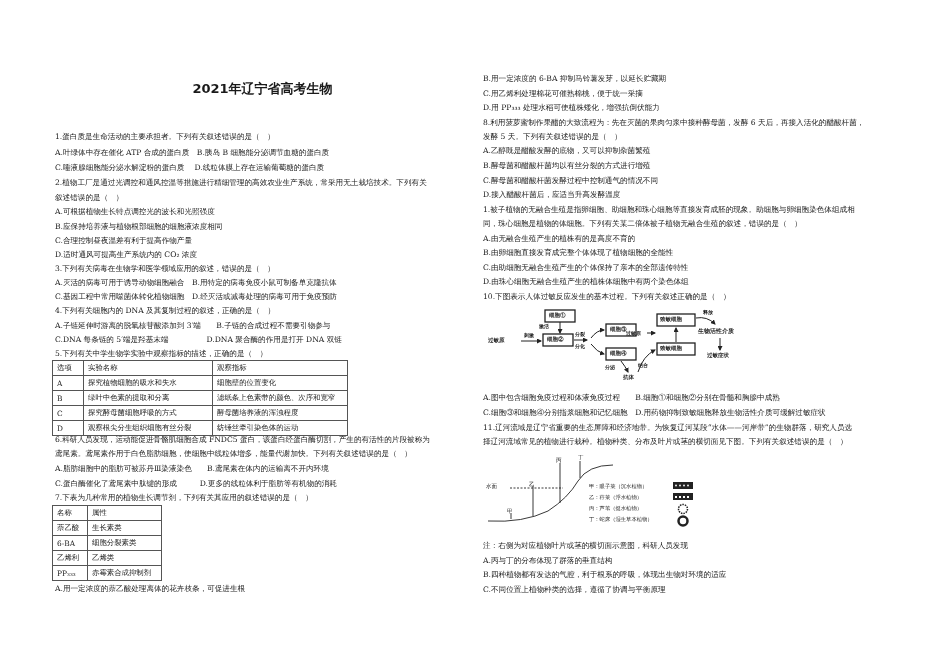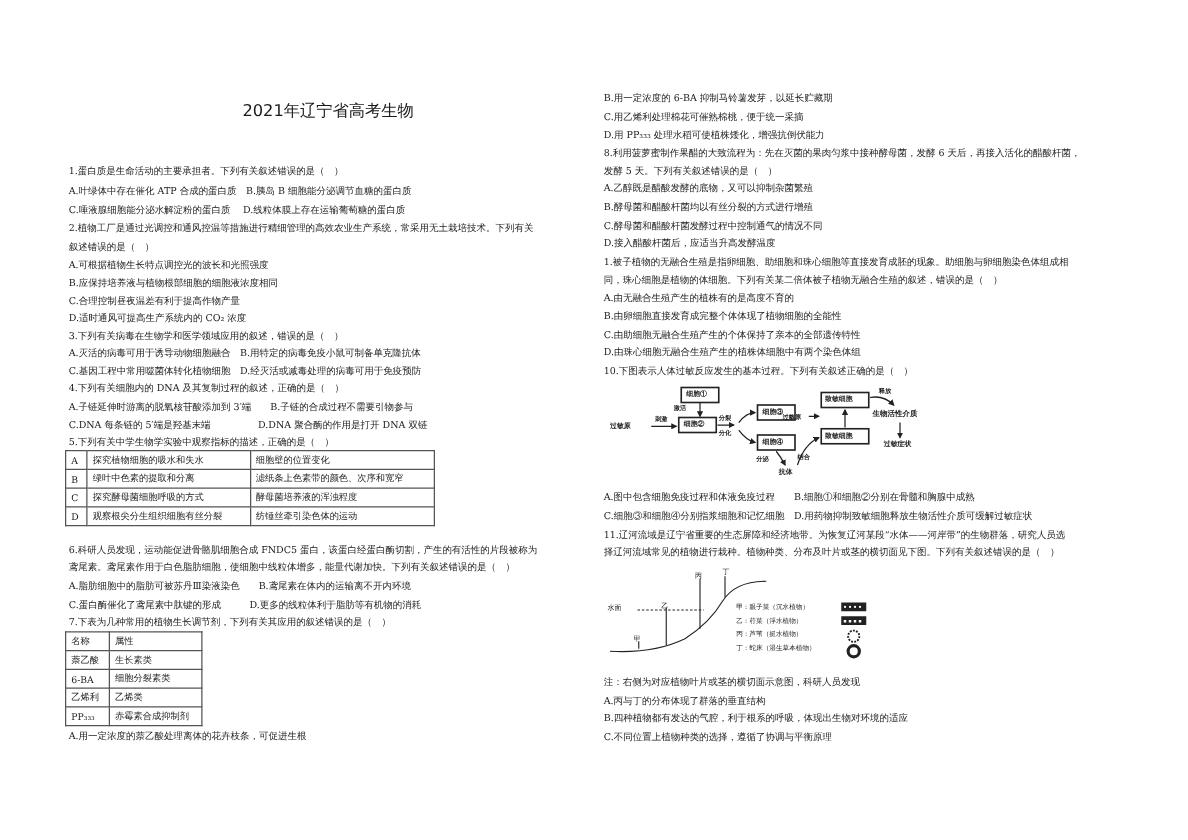--- a/index.html
+++ b/index.html
@@ -3,21 +3,21 @@
 <meta charset="utf-8">
 <style>
   html, body { margin:0; padding:0; background:#ffffff; }
   body { width:950px; height:672px; position:relative; overflow:hidden;
          font-family:"DejaVu Serif", "Liberation Serif", serif; color:#1a1a1a; }
   .page { position:absolute; left:0; top:0; width:950px; height:672px; }
   .col { position:absolute; top:0; }
   .col-left { left:55px; width:415px; }
   .col-right { left:483px; width:445px; }
   .title { position:absolute; left:0; width:415px; top:80px; text-align:center;
-           font-family:"DejaVu Sans", "Liberation Sans", sans-serif; font-weight:normal; font-size:13px; }
+           font-family:"DejaVu Sans", "Liberation Sans", sans-serif; font-weight:bold; font-size:13px; }
   .section { position:absolute; top:100px; left:0; width:415px; font-family:"DejaVu Sans","Liberation Sans",sans-serif;
              font-weight:bold; font-size:10.5px; line-height:18px; }
   .line { position:absolute; left:0; font-size:7.6px; line-height:12px; white-space:nowrap; color:#222; }
   table.t { position:absolute; border-collapse:collapse; font-size:7.4px; color:#222; }
   table.t td { border:1px solid #555; padding:1px 4px; height:12px; white-space:nowrap; }
   .diagram { position:absolute; }
 </style>
 </head>
 <body>
 
@@ -44,20 +44,25 @@
     <div class="line" style="top:291px">C.基因工程中常用噬菌体转化植物细胞　D.经灭活或减毒处理的病毒可用于免疫预防</div>
 
     <div class="line" style="top:305px">4.下列有关细胞内的 DNA 及其复制过程的叙述，正确的是（　）</div>
     <div class="line" style="top:320px">A.子链延伸时游离的脱氧核苷酸添加到 3′端　　B.子链的合成过程不需要引物参与</div>
     <div class="line" style="top:334px">C.DNA 每条链的 5′端是羟基末端　　　　　D.DNA 聚合酶的作用是打开 DNA 双链</div>
 
     <div class="line" style="top:348px">5.下列有关中学生物学实验中观察指标的描述，正确的是（　）</div>
 
     <table class="t" style="top:360px; left:-3px; width:296px;">
       <tbody>
+          <tr>
+        <td style="width:22px">选项</td>
+        <td style="width:120px">实验名称</td>
+        <td>观察指标</td>
+      </tr>
       <tr>
         <td>A</td>
         <td>探究植物细胞的吸水和失水</td>
         <td>细胞壁的位置变化</td>
       </tr>
       <tr>
         <td>B</td>
         <td>绿叶中色素的提取和分离</td>
         <td>滤纸条上色素带的颜色、次序和宽窄</td>
       </tr>

